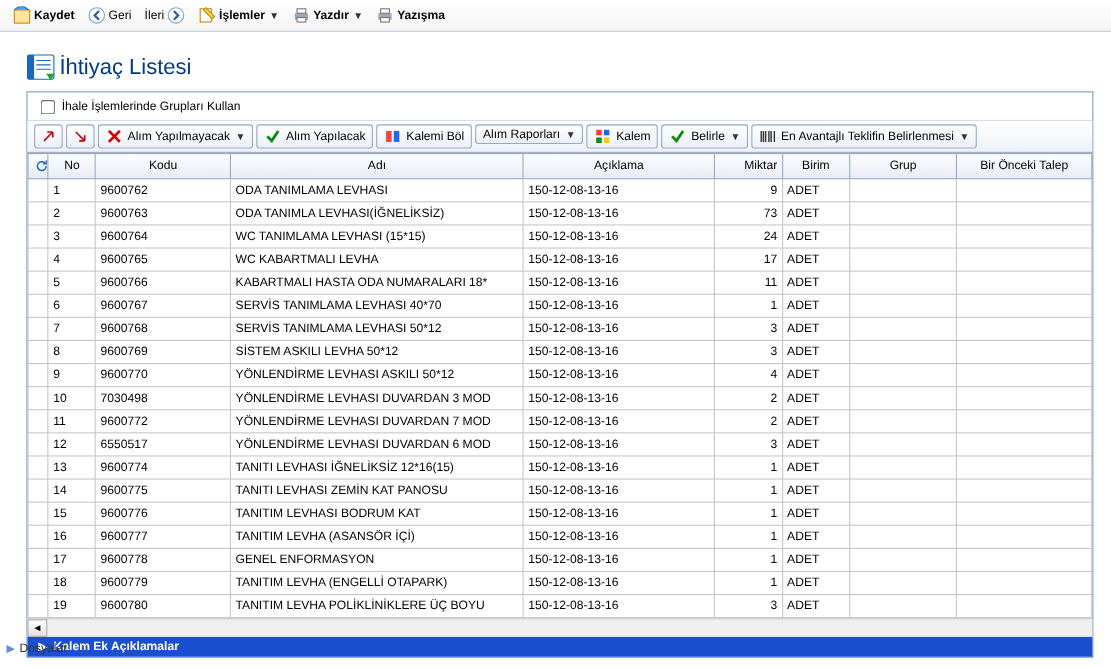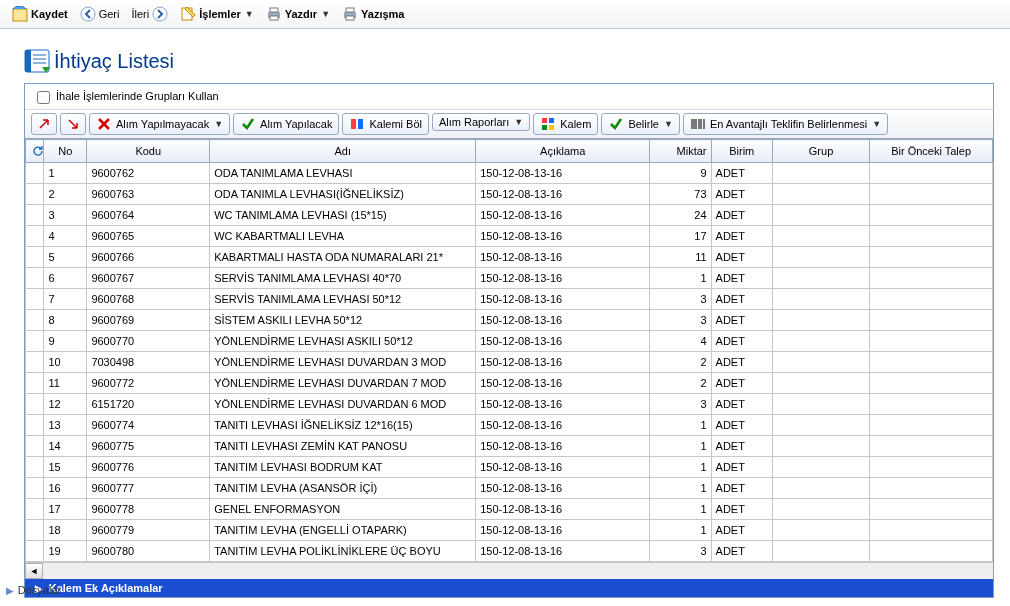--- a/index.html
+++ b/index.html
@@ -283,21 +283,21 @@
               <td>150-12-08-13-16</td>
               <td class="right">17</td>
               <td>ADET</td>
               <td></td>
               <td></td>
             </tr>
             <tr>
               <td></td>
               <td>5</td>
               <td>9600766</td>
-              <td>KABARTMALI HASTA ODA NUMARALARI 21*</td>
+              <td>KABARTMALI HASTA ODA NUMARALARI 18*</td>
               <td>150-12-08-13-16</td>
               <td class="right">11</td>
               <td>ADET</td>
               <td></td>
               <td></td>
             </tr>
             <tr>
               <td></td>
               <td>6</td>
               <td>9600767</td>
@@ -359,21 +359,21 @@
               <td>YÖNLENDİRME LEVHASI DUVARDAN 7 MOD</td>
               <td>150-12-08-13-16</td>
               <td class="right">2</td>
               <td>ADET</td>
               <td></td>
               <td></td>
             </tr>
             <tr>
               <td></td>
               <td>12</td>
-              <td>6151720</td>
+              <td>6550517</td>
               <td>YÖNLENDİRME LEVHASI DUVARDAN 6 MOD</td>
               <td>150-12-08-13-16</td>
               <td class="right">3</td>
               <td>ADET</td>
               <td></td>
               <td></td>
             </tr>
             <tr>
               <td></td>
               <td>13</td>

